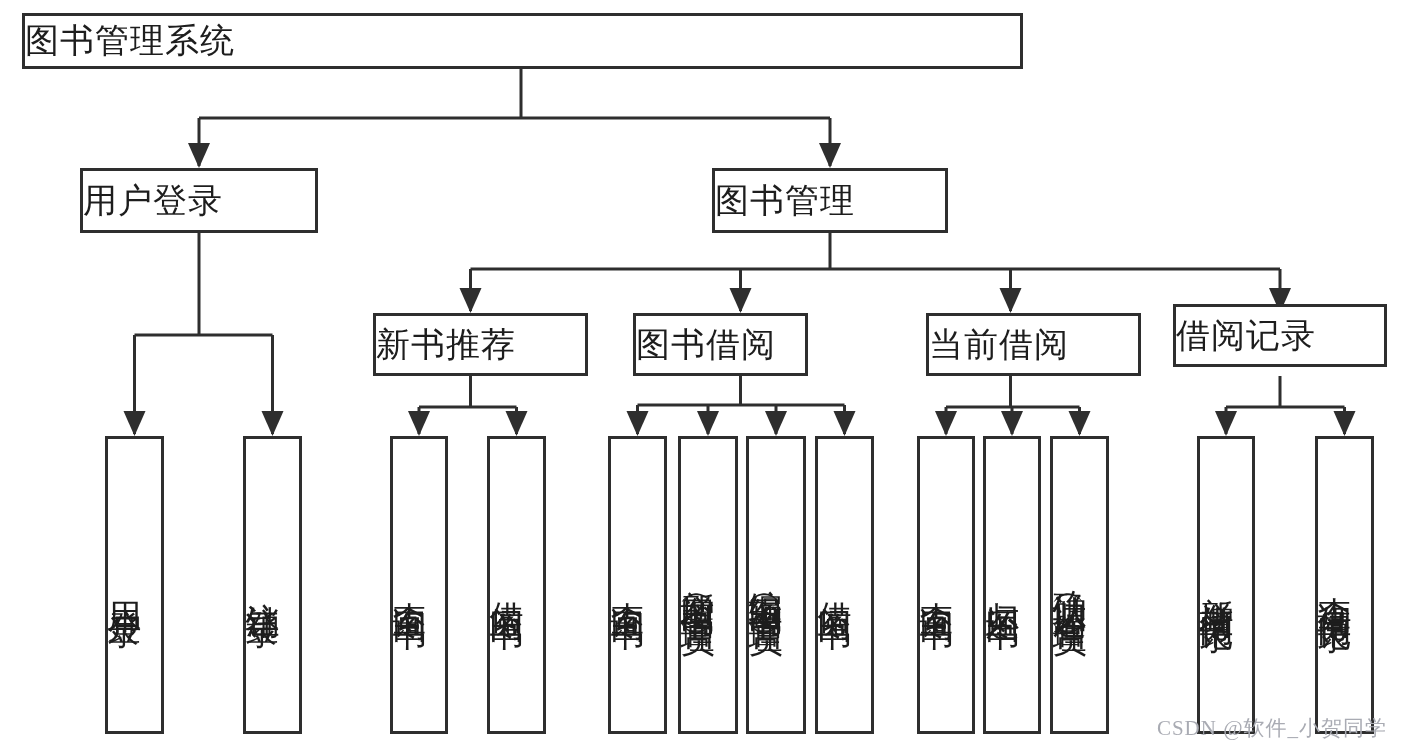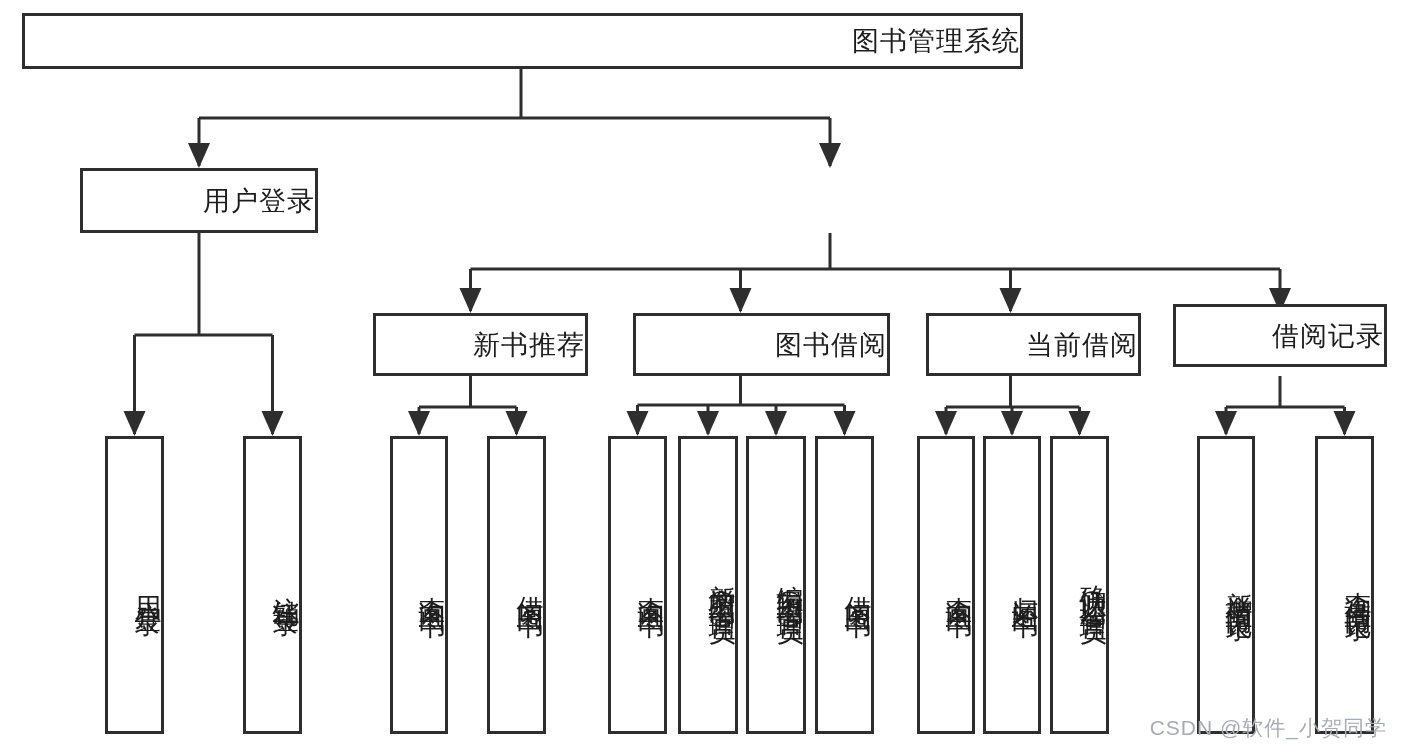--- a/index.html
+++ b/index.html
@@ -24,39 +24,39 @@
     color: var(--line, #2e2e2e);
     pointer-events: none;
   }
   .node {
     position: absolute;
     box-sizing: border-box;
     background: var(--box-fill, #ffffff);
     border: 3px solid var(--box-border, #2e2e2e);
     display: flex;
     align-items: center;
-    justify-content: flex-end;
+    justify-content: flex-start;
     color: var(--text, #1d1d1d);
-    font-size: 27px;
+    font-size: 34px;
     letter-spacing: 1px;
     white-space: nowrap;
     z-index: 2;
   }
   .node .vtext {
     writing-mode: vertical-rl;
     text-orientation: mixed;
     letter-spacing: 5px;
     line-height: 1;
   }
   
   .n-root   { left: 22px;   top: 13px;  width: 1001px; height: 56px; }
   .n-login  { left: 80px;   top: 168px; width: 238px;  height: 65px; }
   .n-mgmt   { left: 712px;  top: 168px; width: 236px;  height: 65px; }
   .n-l3a    { left: 373px;  top: 313px; width: 215px;  height: 63px; }
-  .n-l3b    { left: 633px;  top: 313px; width: 257px;  height: 63px; }
+  .n-l3b    { left: 633px;  top: 313px; width: 175px;  height: 63px; }
   .n-l3c    { left: 926px;  top: 313px; width: 215px;  height: 63px; }
   .n-l3d    { left: 1173px; top: 304px; width: 214px;  height: 63px; }
   
   .leaf { top: 436px; height: 298px; }
   .n-u1 { left: 105px;  width: 59px; }
   .n-u2 { left: 243px;  width: 59px; }
   .n-n1 { left: 390px;  width: 58px; }
   .n-n2 { left: 487px;  width: 59px; }
   .n-b1 { left: 608px;  width: 59px; }
   .n-b2 { left: 678px;  width: 60px; }
@@ -68,20 +68,21 @@
   .n-r1 { left: 1197px; width: 58px; }
   .n-r2 { left: 1315px; width: 59px; }
   .watermark {
     position: absolute;
     right: 18px;
     bottom: 5px;
     font-size: 21px;
     color: var(--watermark, #a9abb3);
     letter-spacing: 1px;
     z-index: 5;
+    font-family: Liberation Serif, serif;
   }
 </style>
 </head>
 <body>
 
 <div class="stage">
 
   <svg class="wires" viewBox="0 0 1405 747" xmlns="http://www.w3.org/2000/svg">
 
     <path d="M521 69 L521 118 M199 118 L830 118 M199 118 L199 166 M830 118 L830 166" fill="none" stroke="currentColor" stroke-width="3"></path>
@@ -117,20 +118,23 @@
     <polygon points="1215,411 1237,411 1226,436" fill="currentColor"></polygon>
     <polygon points="1333.5,411 1355.5,411 1344.5,436" fill="currentColor"></polygon>
   </svg>
 
   <div class="node n-root">
     <span>图书管理系统</span>
   </div>
 
   <div class="node n-login">
     <span>用户登录</span>
+  </div>
+  <div class="node n-mgmt">
+    <span>图书管理</span>
   </div>
 
   <div class="node n-l3a">
     <span>新书推荐</span>
   </div>
   <div class="node n-l3b">
     <span>图书借阅</span>
   </div>
   <div class="node n-l3c">
     <span>当前借阅</span>

